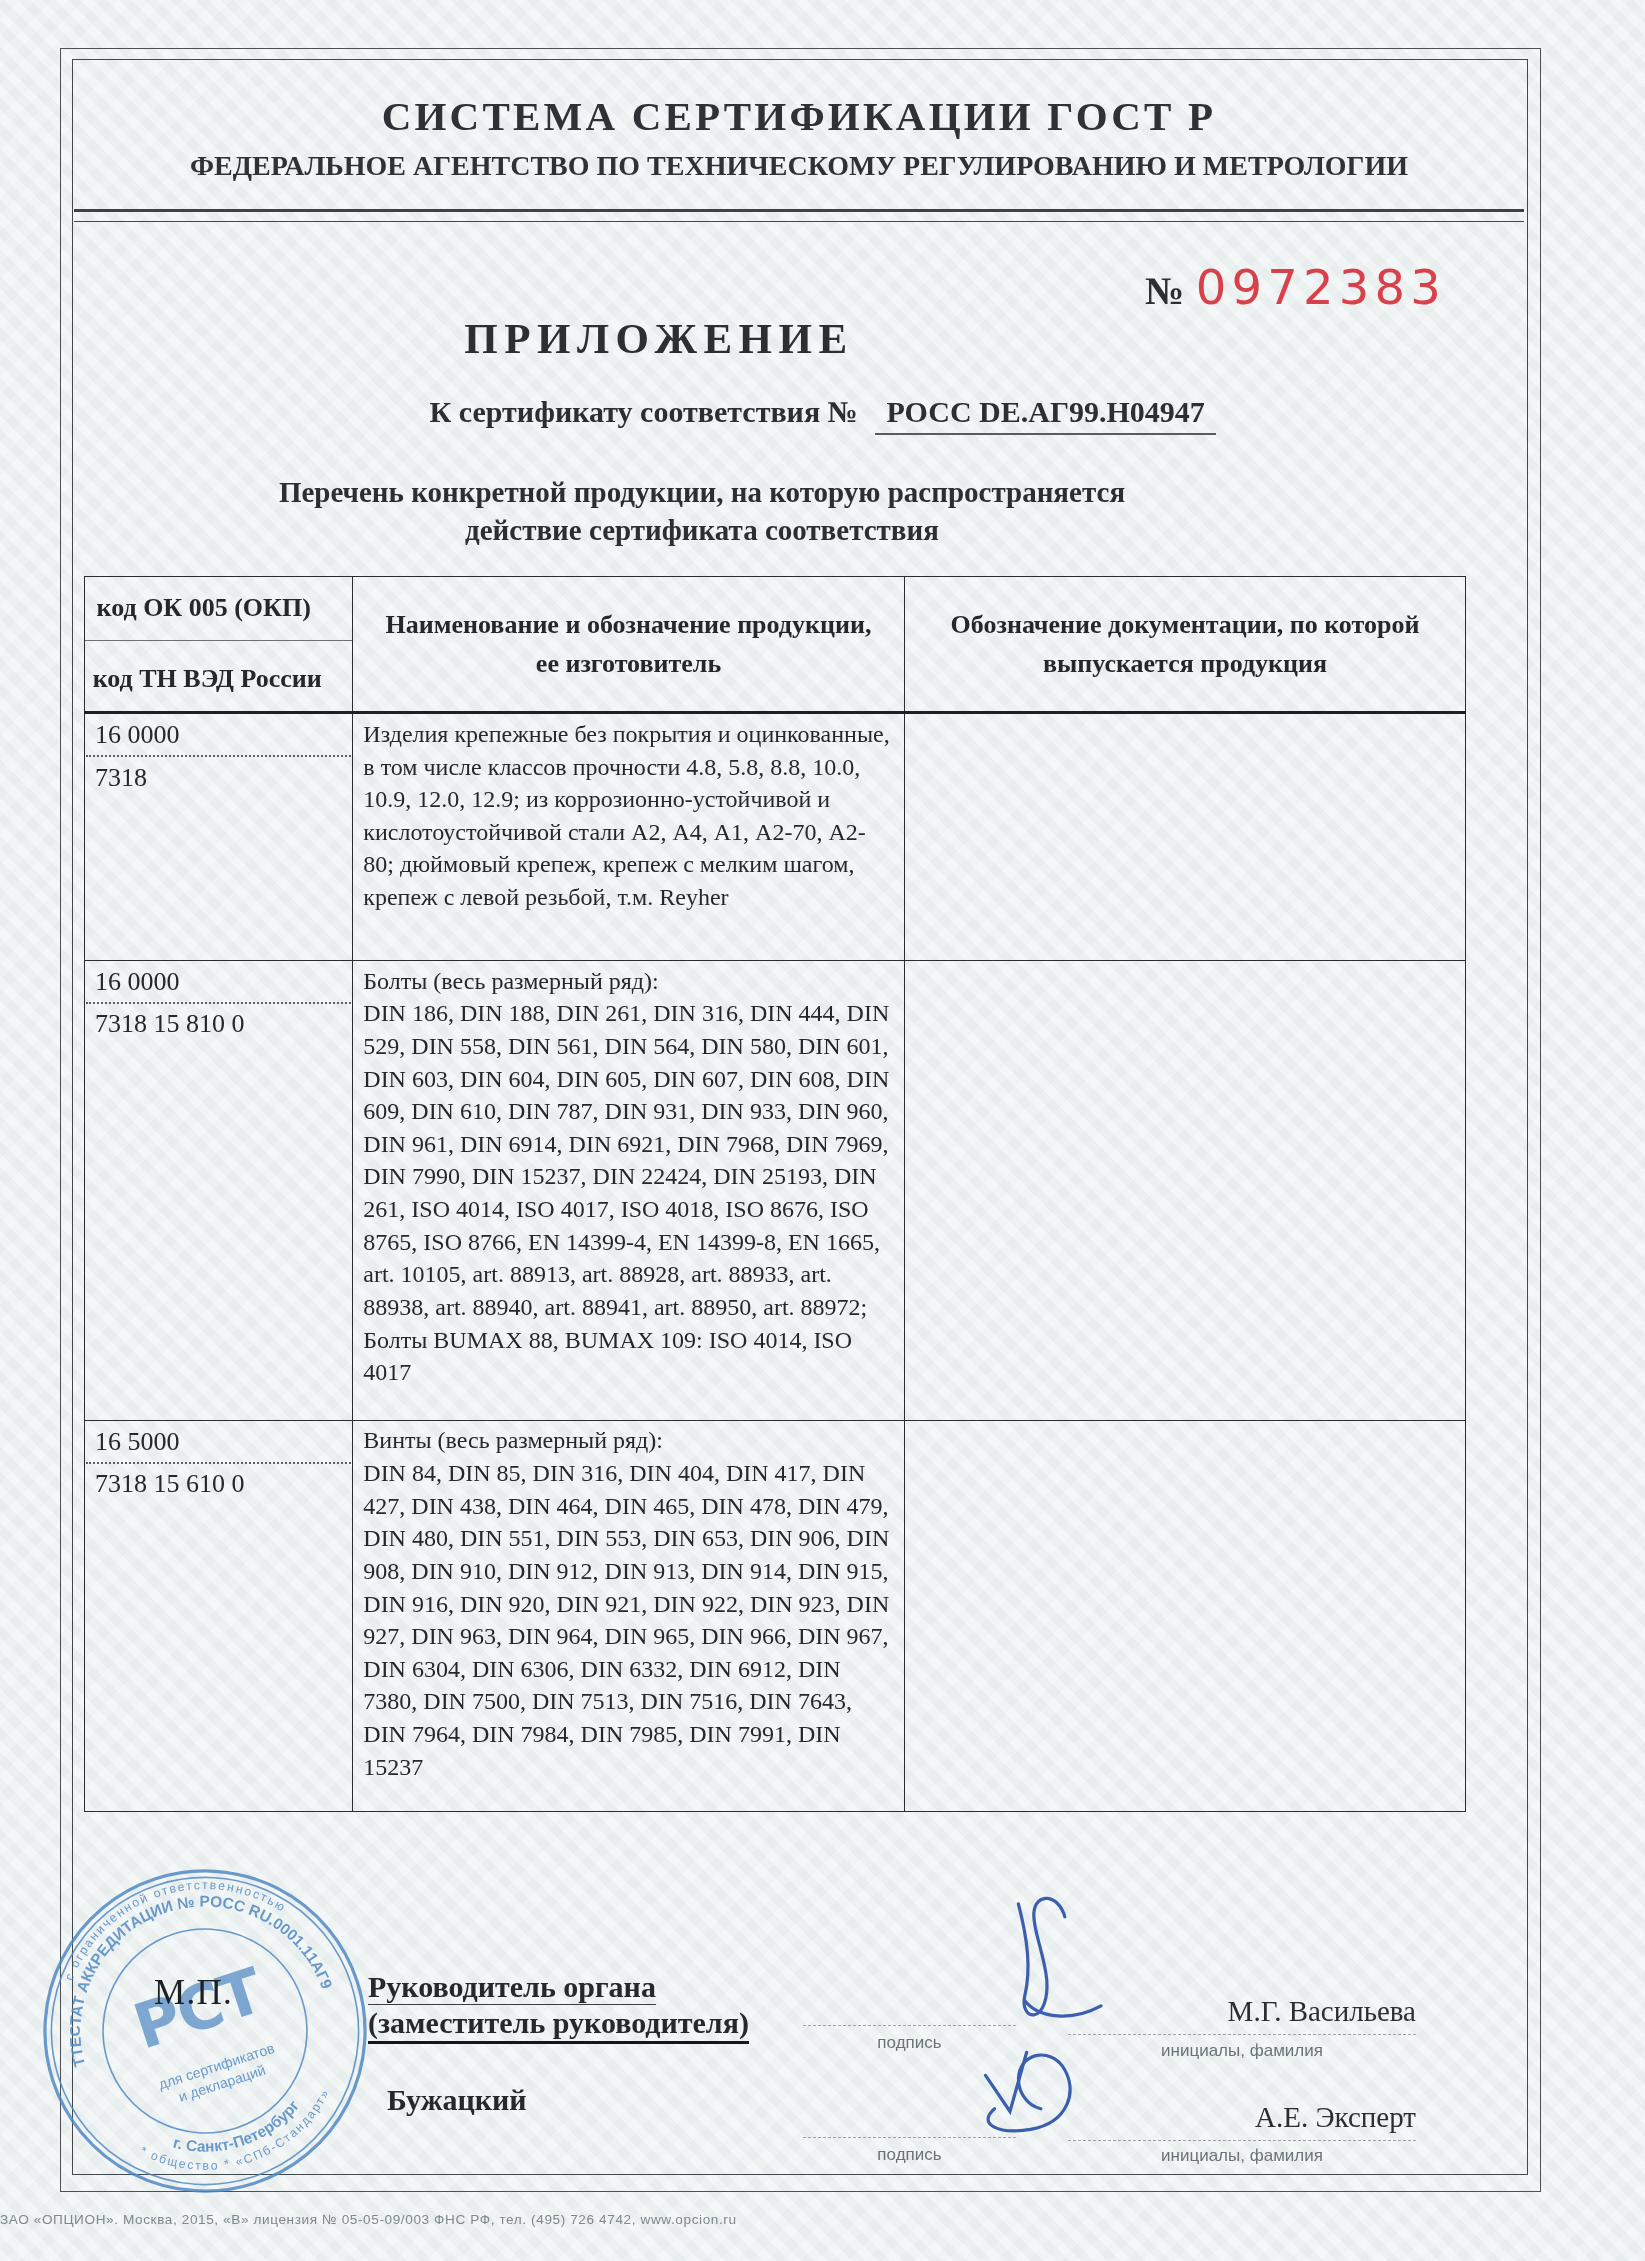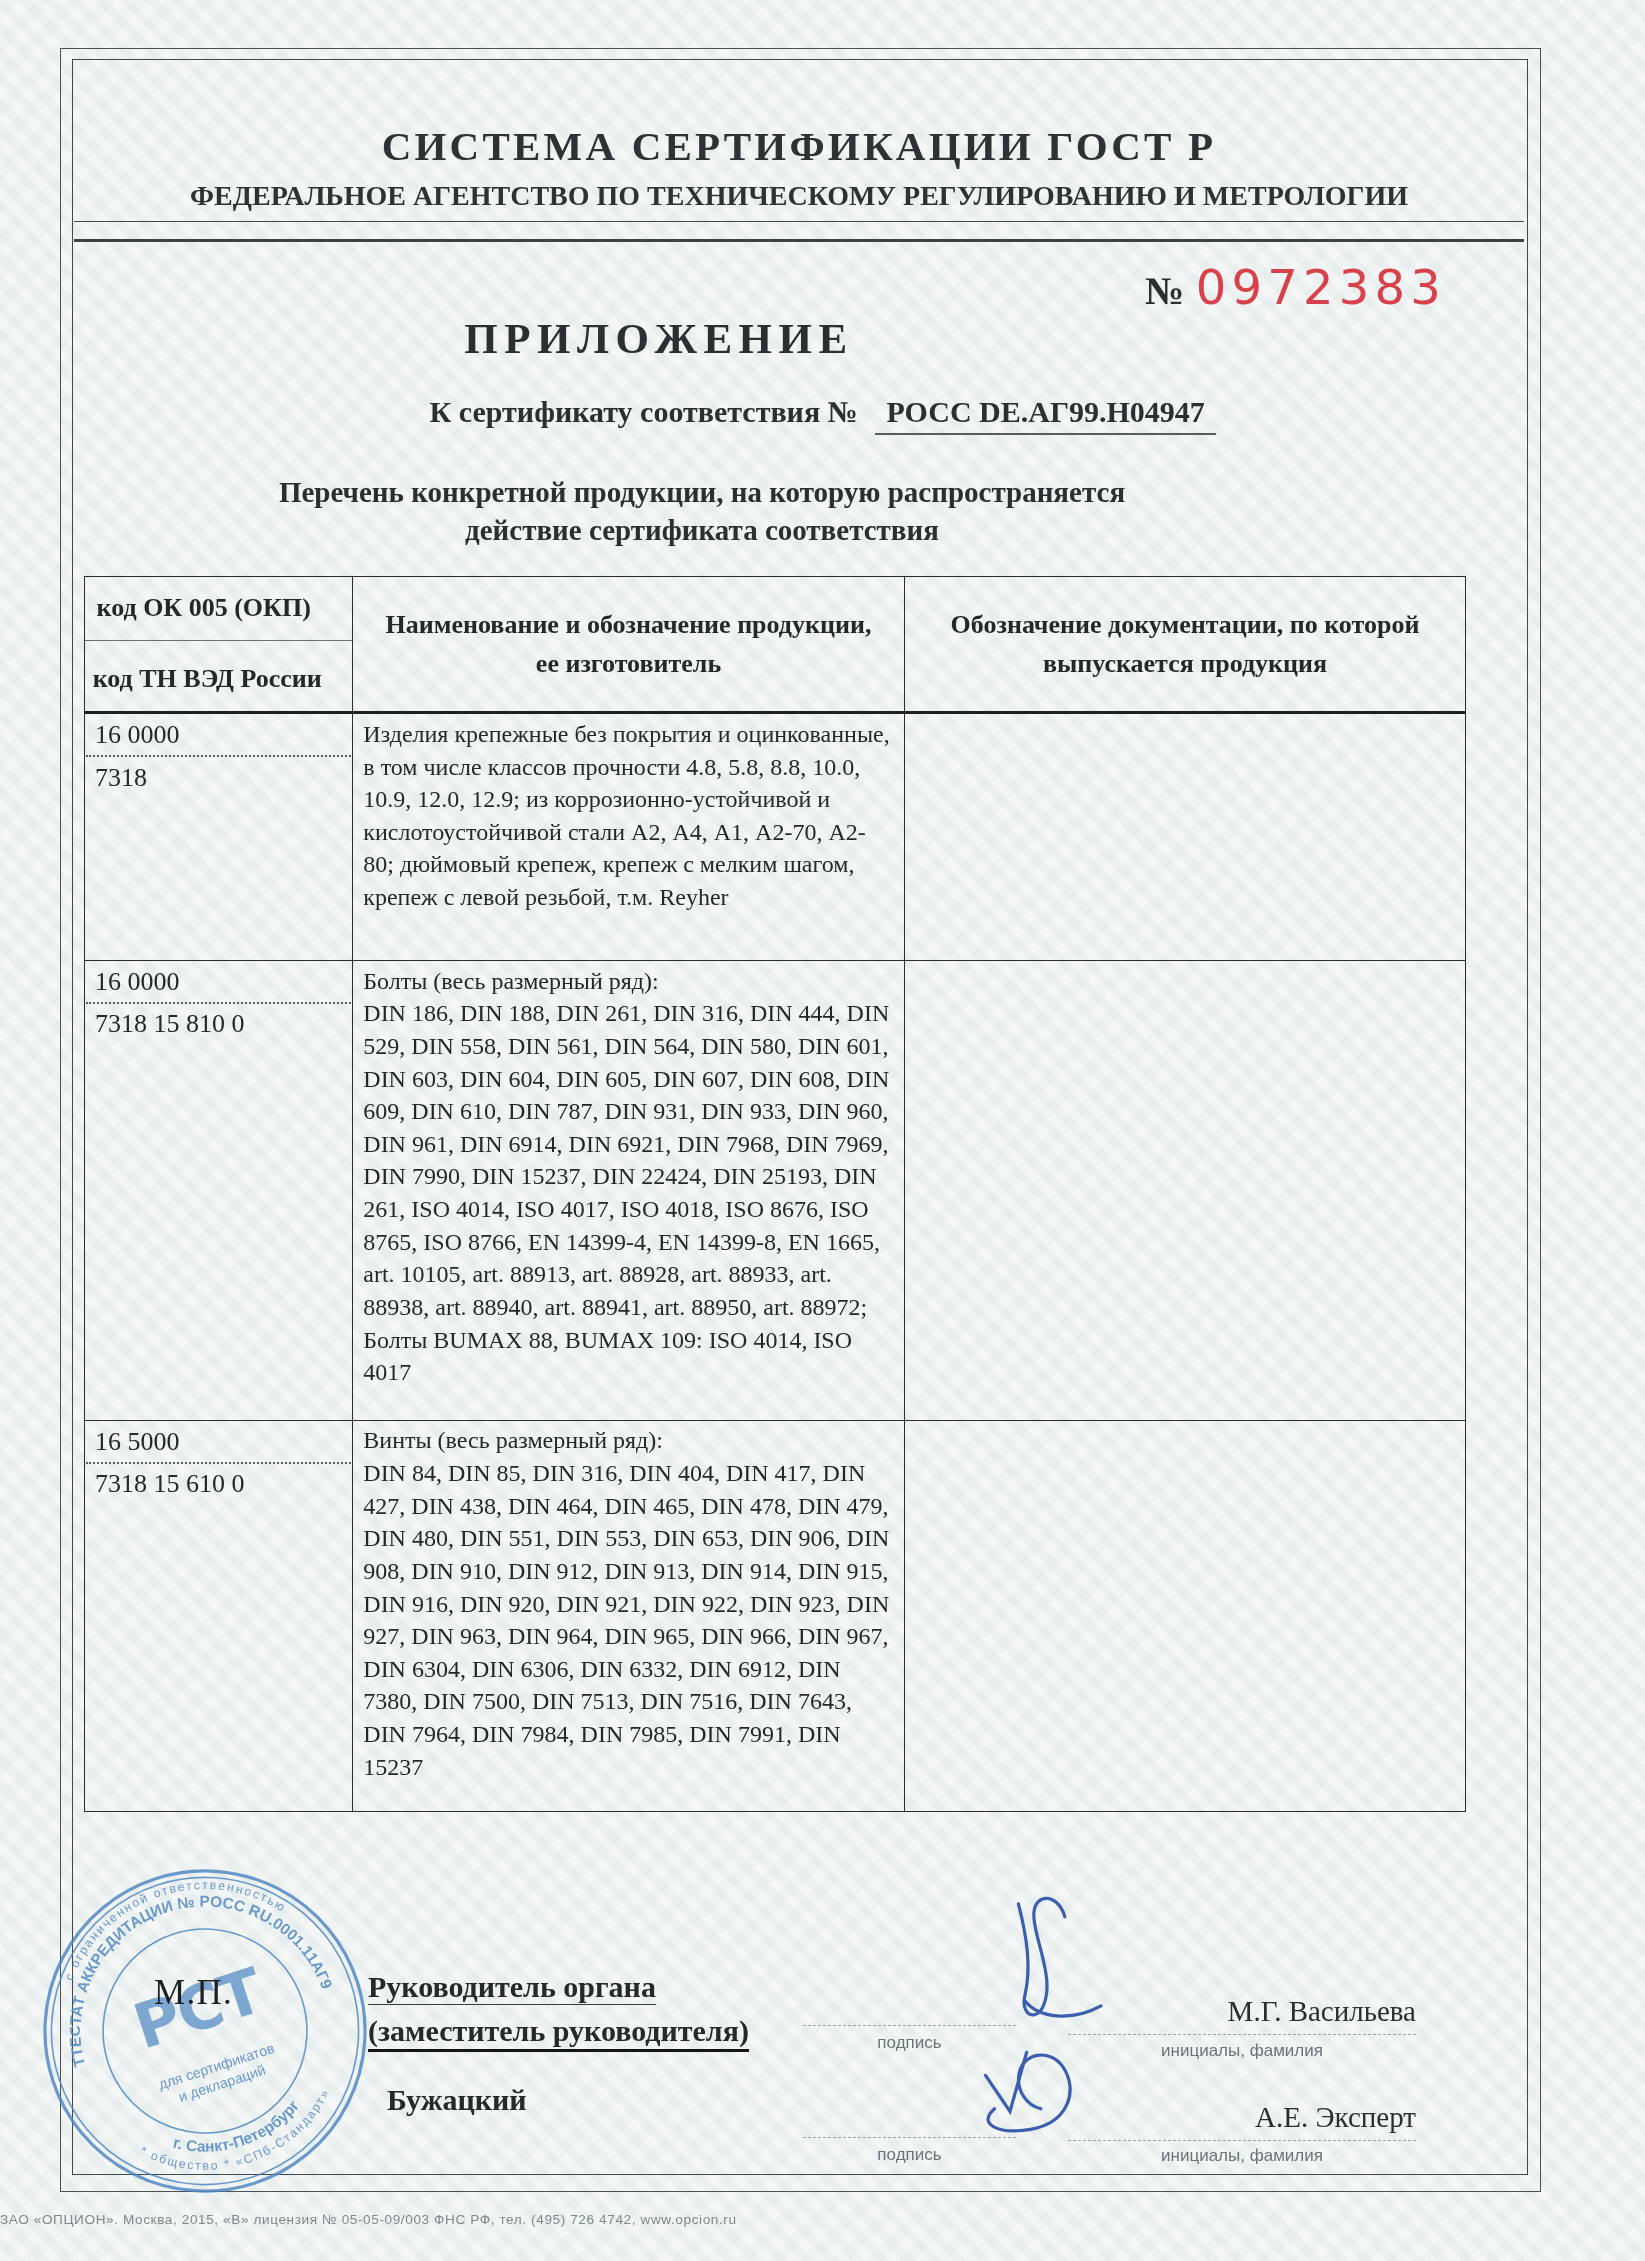--- a/index.html
+++ b/index.html
@@ -13,21 +13,21 @@
     position:relative;width:1646px;height:2261px;overflow:hidden;
     background:#edf2f1;
     background-image:
       repeating-linear-gradient(45deg, rgba(255,255,255,.25) 0 9px, rgba(205,215,218,.10) 9px 18px),
       repeating-linear-gradient(-45deg, rgba(255,255,255,.16) 0 11.6px, rgba(208,218,221,.08) 11.6px 23px);
   }
   .border-outer{position:absolute;left:60px;top:48px;width:1479px;height:2142px;border:1.9px solid #4a5054;}
   .border-inner{position:absolute;left:72px;top:59px;width:1454px;height:2114px;border:1.9px solid #41474b;}
   .header-band{
     position:absolute;left:74px;top:61px;width:1450px;height:148px;
-    border-bottom:3.2px solid #3c4246;text-align:center;margin-top:30px;
+    border-bottom:3.2px solid #3c4246;text-align:center;
   }
   .band-line2{position:absolute;left:74px;top:221px;width:1450px;height:0;border-top:1.9px solid #41474b;}
   .sys-title{margin-top:31px;font-size:41px;font-weight:bold;letter-spacing:3.2px;color:#2e3235;}
   .agency{margin-top:10.3px;font-size:28px;font-weight:bold;color:#2e3235;}
   .doc-number{position:absolute;left:1145px;top:259px;display:flex;align-items:baseline;gap:11.6px;}
   .num-prefix{font-size:39px;font-weight:bold;color:#2b2f32;}
   .num-value{font-family:"DejaVu Sans",sans-serif;font-size:48px;letter-spacing:5.2px;color:#d8404a;}
   .appendix-title{position:absolute;left:0;top:314px;width:1318px;text-align:center;
     font-size:43px;font-weight:bold;letter-spacing:6.5px;color:#2b2f32;}
   .cert-line{position:absolute;left:0;top:395px;width:1646px;text-align:center;
@@ -53,21 +53,21 @@
   .r1 td{height:238px;} .r2 td{height:451px;} .r3 td{height:383px;}
   
   .stamp{position:absolute;left:34px;top:1860px;}
   .st-sm{font-family:"Liberation Sans",sans-serif;font-size:19px;letter-spacing:3px;fill:#4c86c2;}
   .st-md{font-family:"Liberation Sans",sans-serif;font-size:24px;font-weight:bold;fill:#4c86c2;}
   .st-note{font-family:"Liberation Sans",sans-serif;font-size:22px;fill:#4c86c2;}
   .st-logo{font-family:"DejaVu Sans",sans-serif;font-size:96px;font-weight:bold;fill:#4c86c2;opacity:.85;letter-spacing:-2px;}
   .mp-label{position:absolute;left:154px;top:1973px;font-size:35px;color:#1d2022;letter-spacing:1.3px;z-index:6;}
   .role-block{position:absolute;left:368px;top:1970px;font-size:30px;font-weight:bold;line-height:1.1;color:#26292c;}
   .role-line1{display:inline-block;border-bottom:1.3px solid #3a3e41;padding-bottom:1.3px;}
-  .role-line2{display:inline-block;border-bottom:3.9px solid #141618;padding-bottom:1.9px;margin-top:9px;}
+  .role-line2{display:inline-block;border-bottom:3.9px solid #141618;padding-bottom:1.9px;margin-top:1px;}
   .role-expert{position:absolute;left:387px;top:2083px;font-size:30px;font-weight:bold;color:#26292c;}
   .sig-line{position:absolute;border-bottom:1.3px dashed #9aa4a8;}
   .sig-caption{position:absolute;text-align:center;font-family:"Liberation Sans",sans-serif;
     font-size:17px;color:#6a7478;}
   .sig-name{position:absolute;width:348px;text-align:right;font-size:29px;color:#2a2e31;}
   .scribble{position:absolute;z-index:5;}
   .footer-text{position:absolute;left:0;top:2212px;width:1317px;text-align:left;
     font-family:Liberation Sans, sans-serif;font-size:13.6px;letter-spacing:0.6px;color:#7f898d;}
 </style>
 </head>

